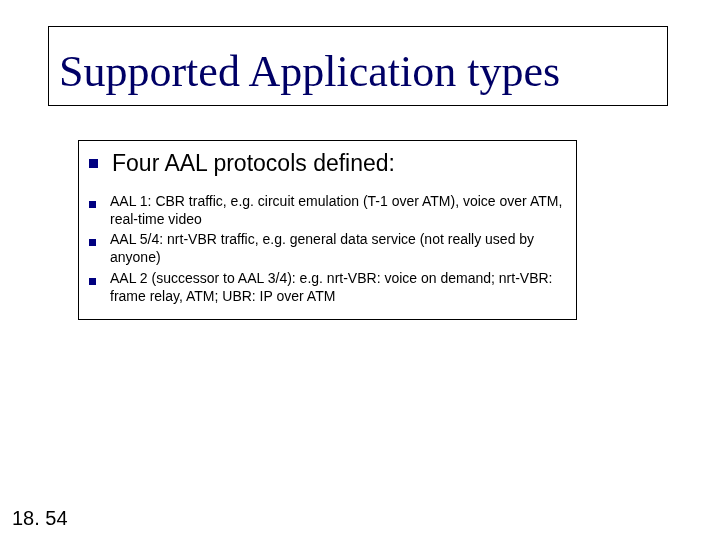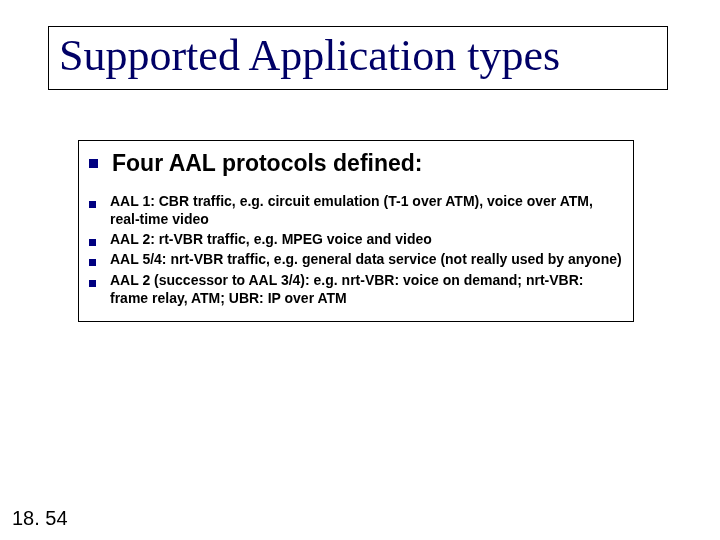--- a/index.html
+++ b/index.html
@@ -16,29 +16,29 @@
     top: 26px;
     width: 620px;
     border: 1px solid #000;
     padding: 6px 10px 10px 10px;
   }
   .title-text {
     font-family: "Times New Roman", Times, serif;
     font-size: 44px;
     color: #000066;
     line-height: 1.05;
+    margin-top: 16px;
   }
   .content-box {
     position: absolute;
     left: 78px;
     top: 140px;
-    width: 556px;
+    width: 499px;
     border: 1px solid #000;
     padding: 8px 10px 12px 10px;
-    font-weight: bold;
   }
   .lead-item {
     display: flex;
     align-items: flex-start;
     margin-bottom: 14px;
   }
   .lead-bullet {
     width: 9px;
     height: 9px;
     background: #000080;
@@ -91,24 +91,20 @@
     <div class="lead-bullet"></div>
     <div class="lead-text">Four AAL protocols defined:</div>
   </div>
   <div class="sub-list">
     <div class="sub-item">
       <div class="sub-bullet"></div>
       <div class="sub-text">AAL 1: CBR traffic, e.g. circuit emulation (T-1 over ATM), voice over ATM, real-time video</div>
     </div>
     <div class="sub-item">
       <div class="sub-bullet"></div>
-      <div class="sub-text">AAL 2: rt-VBR traffic, e.g. MPEG voice and video</div>
-    </div>
-    <div class="sub-item">
-      <div class="sub-bullet"></div>
       <div class="sub-text">AAL 5/4: nrt-VBR traffic, e.g. general data service (not really used by anyone)</div>
     </div>
     <div class="sub-item">
       <div class="sub-bullet"></div>
       <div class="sub-text">AAL 2 (successor to AAL 3/4): e.g. nrt-VBR: voice on demand; nrt-VBR: frame relay, ATM; UBR: IP over ATM</div>
     </div>
   </div>
 </div>
 
 <div class="slide-number">18. 54</div>

